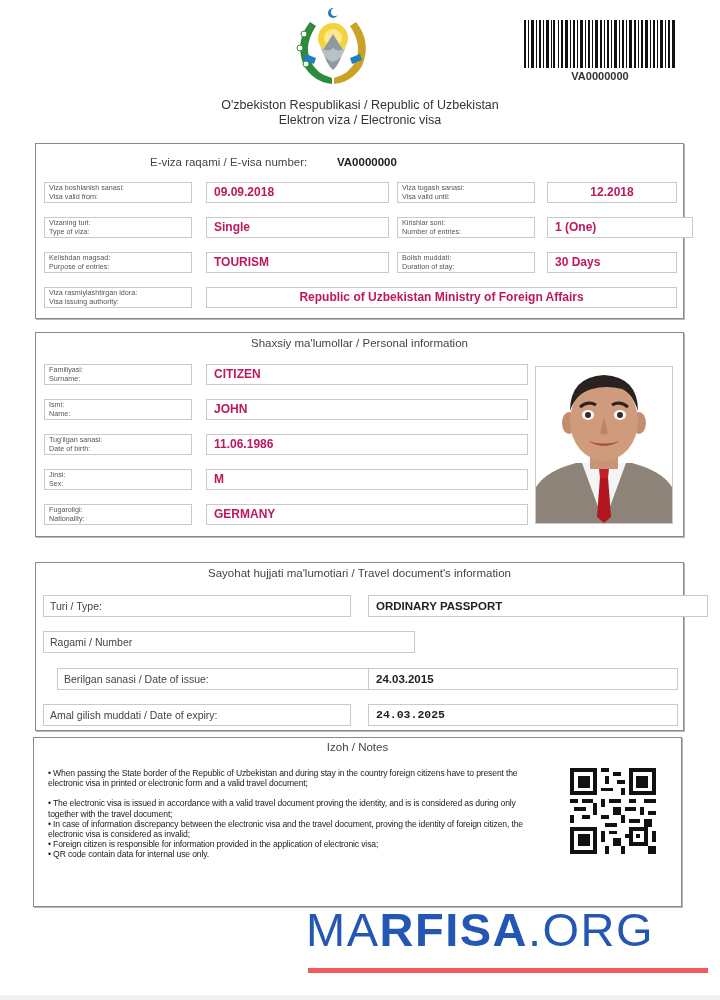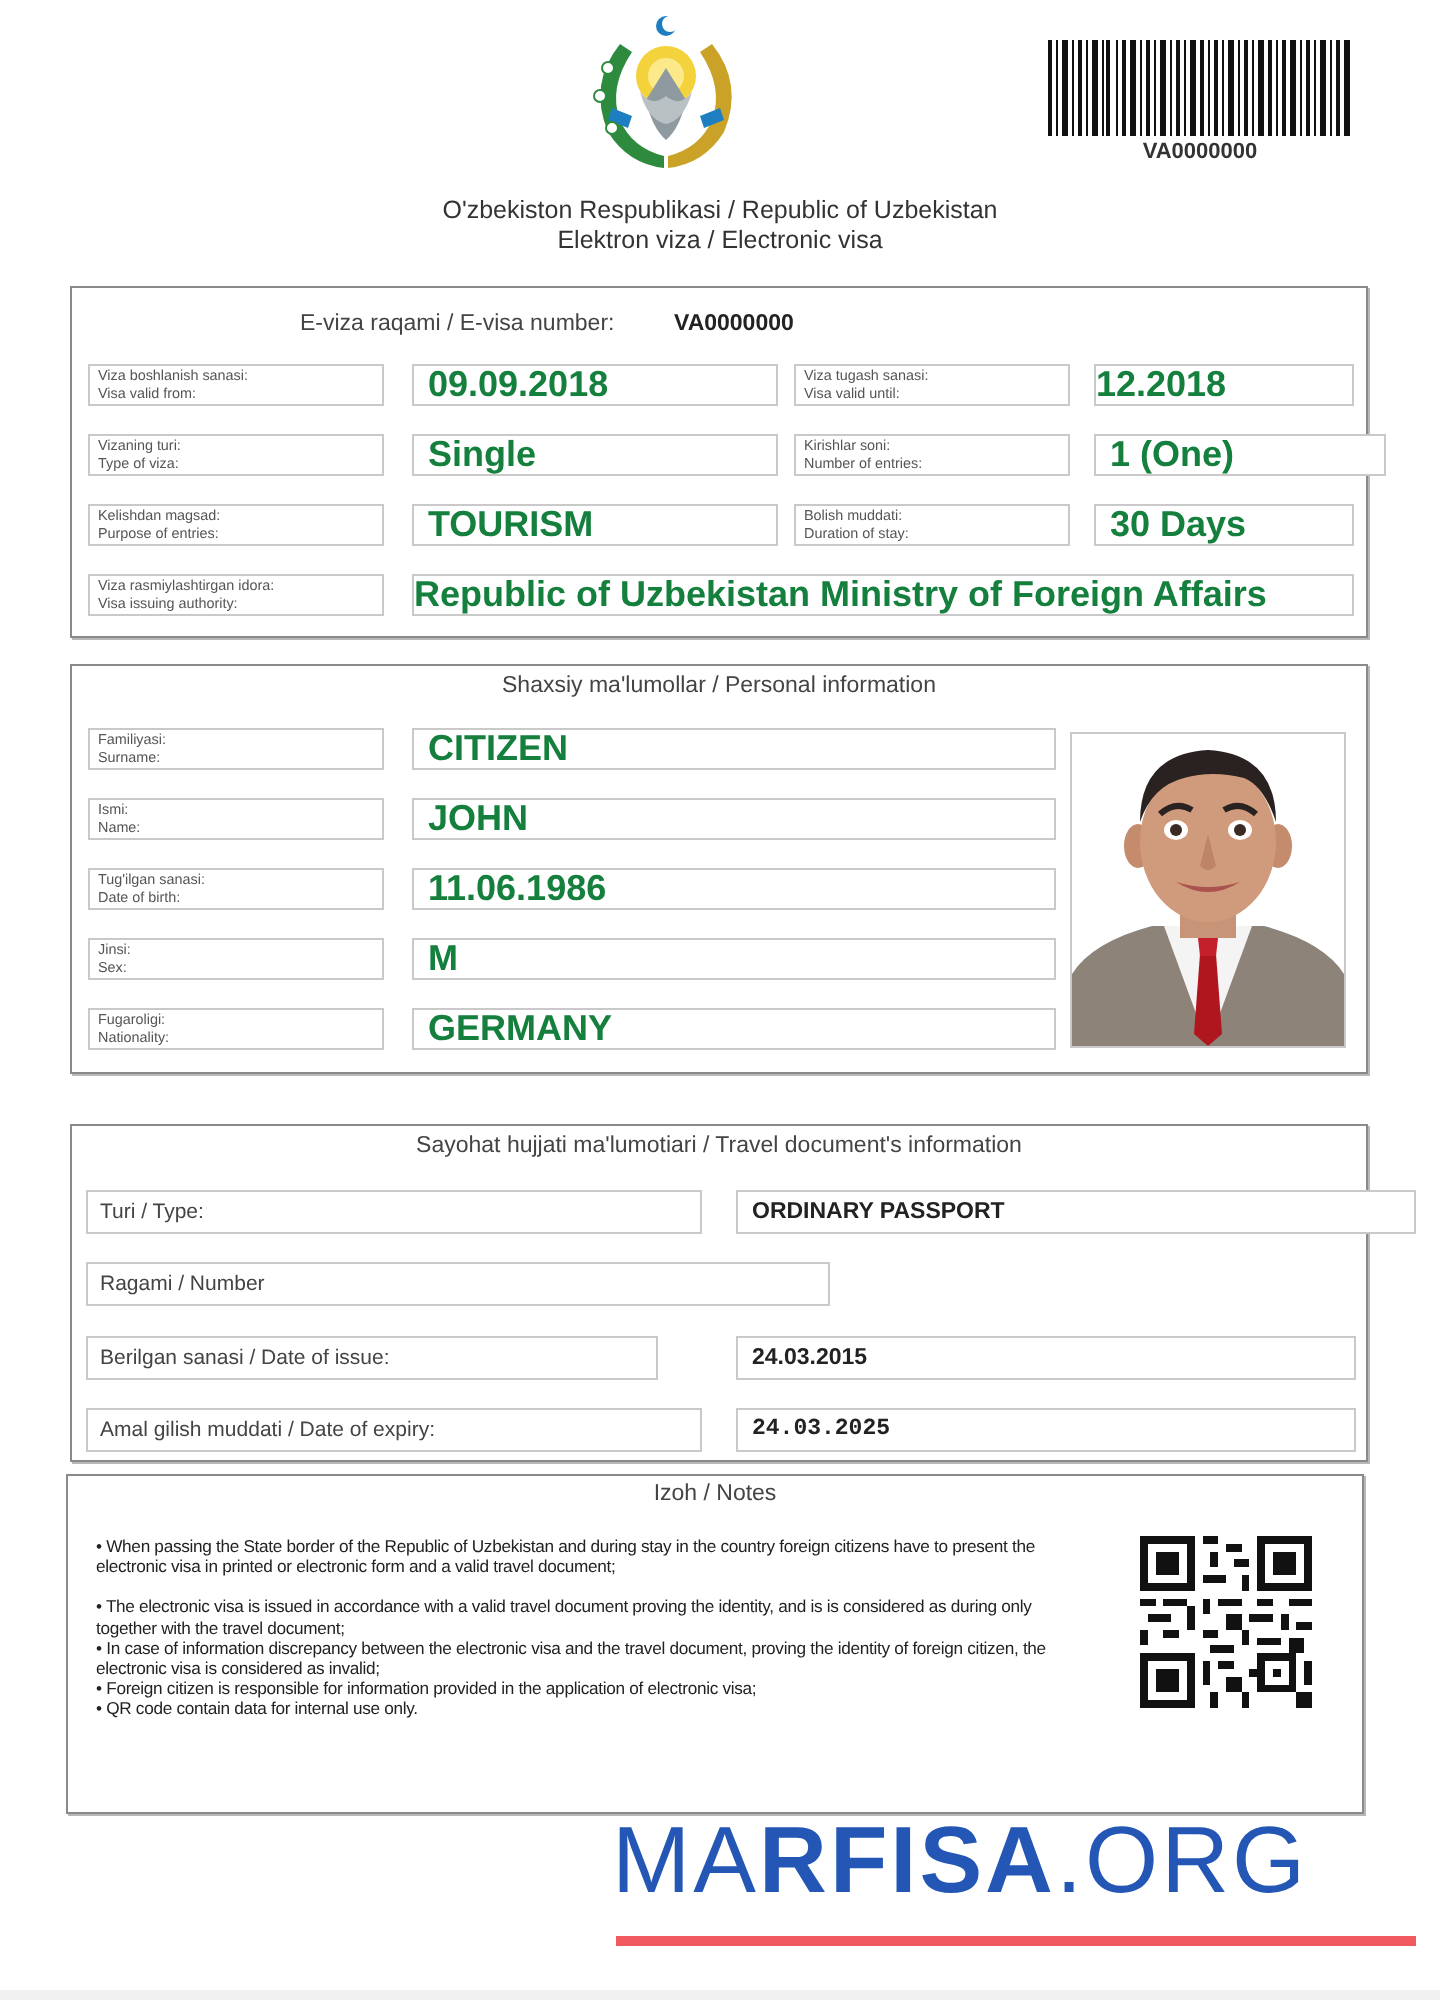--- a/index.html
+++ b/index.html
@@ -11,22 +11,22 @@
   
   .emblem { left: 290px; top: 4px; width: 86px; height: 84px; }
   .barcode { left: 522px; top: 20px; width: 156px; height: 48px; }
   .barcode-num { left: 522px; top: 70px; width: 156px; text-align: center; font-size: 11px; font-weight: bold; color: #333; }
   .hdr-line { left: 0; width: 720px; text-align: center; font-size: 12.5px; color: #333; }
 
   
   .panel { border: 1px solid #8a8a8a; background: #fff; box-shadow: 1px 1px 0 #b8b8b8; }
   .box { position: absolute; border: 1px solid #c9c9c9; background: #fff; }
   .lbl2 { font-size: 7.2px; color: #555; line-height: 8.5px; padding: 1px 4px; }
-  .val { font-size: 18px; font-weight: bold; color: #15803d; padding-left: 7px; line-height: 19px; }
-  .val.c { text-align: left; padding-left: 0; }
+  .val { font-size: 12px; font-weight: bold; color: #be185d; padding-left: 7px; line-height: 19px; }
+  .val.c { text-align: center; padding-left: 0; }
   .sec-title { position: absolute; left: 0; width: 100%; text-align: center; font-size: 11.5px; color: #444; }
 
   .lbl1 { font-size: 10.5px; color: #444; padding-left: 6px; line-height: 20px; }
   .val2 { font-size: 11.5px; font-weight: bold; color: #222; padding-left: 7px; line-height: 20px; }
 
   .notes { font-size: 8.6px; color: #222; line-height: 10.2px; letter-spacing: -0.15px; }
   .notes p { margin: 0; }
   .notes .gap { height: 10px; }
 
   .brand { left: 306px; top: 905px; font-size: 47px; font-weight: bold; color: #2457b5; letter-spacing: 1.5px; line-height: 50px; }
@@ -280,21 +280,21 @@
     <div class="lbl1">Turi / Type:</div>
   </div>
   <div class="box" style="left:332px; top:32px; width:340px; height:22px;">
     <div class="val2">ORDINARY  PASSPORT</div>
   </div>
 
   <div class="box" style="left:7px; top:68px; width:372px; height:22px;">
     <div class="lbl1">Ragami / Number</div>
   </div>
 
-  <div class="box" style="left:7px; top:105px; width:286px; height:22px;">
+  <div class="box" style="left:21px; top:105px; width:312px; height:22px;">
     <div class="lbl1">Berilgan sanasi / Date of issue:</div>
   </div>
   <div class="box" style="left:332px; top:105px; width:310px; height:22px;">
     <div class="val2">24.03.2015</div>
   </div>
 
   <div class="box" style="left:7px; top:141px; width:308px; height:22px;">
     <div class="lbl1">Amal gilish muddati / Date of expiry:</div>
   </div>
   <div class="box" style="left:332px; top:141px; width:310px; height:22px;font-family:Liberation Mono, monospace;">

